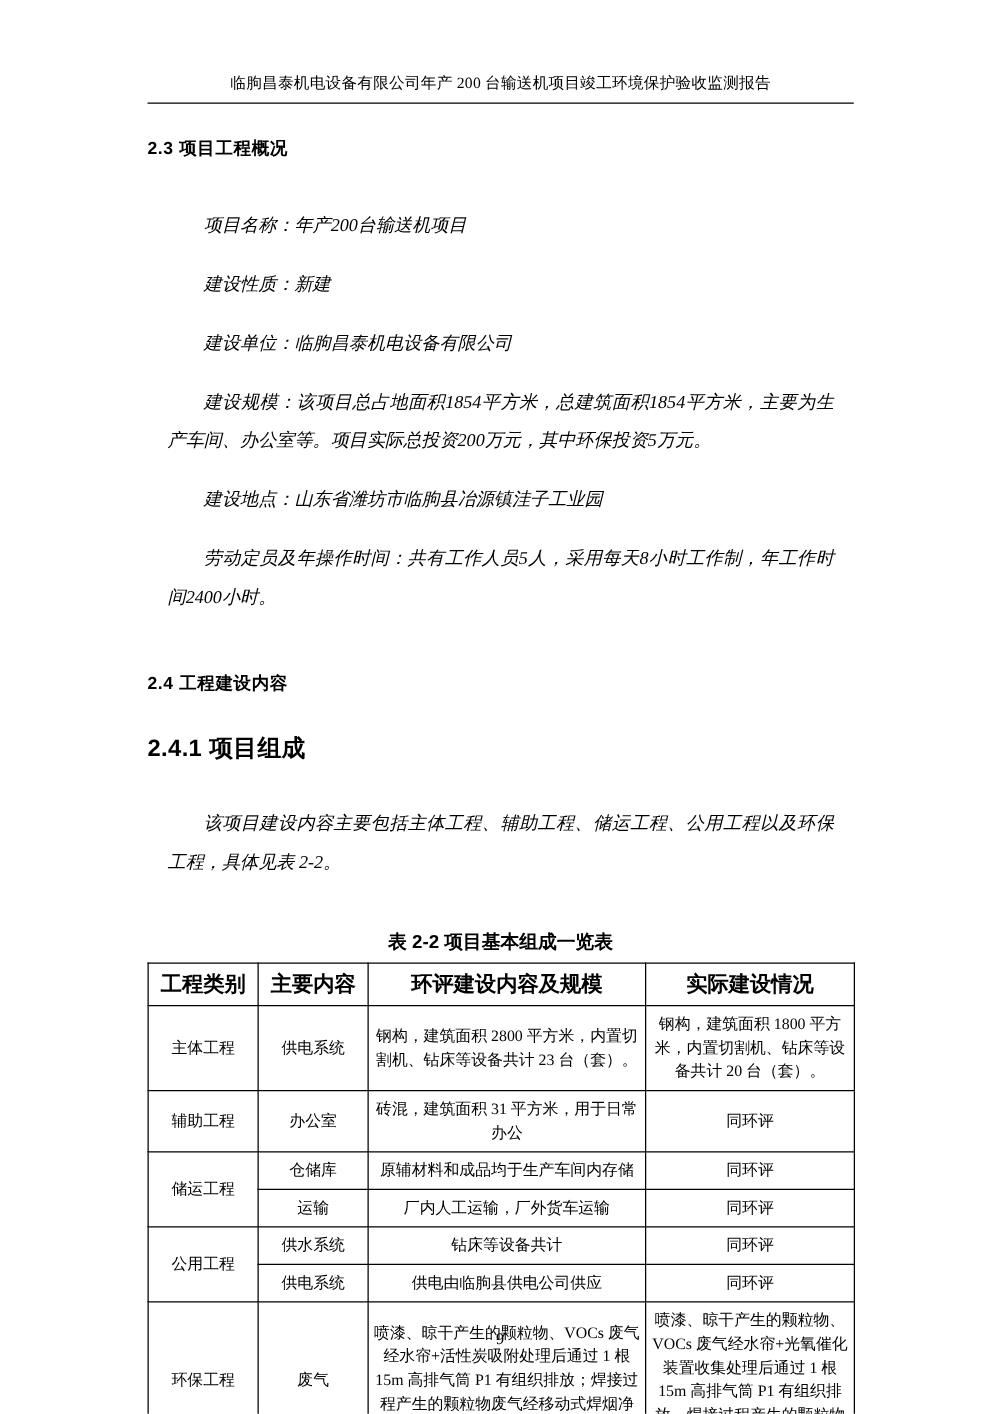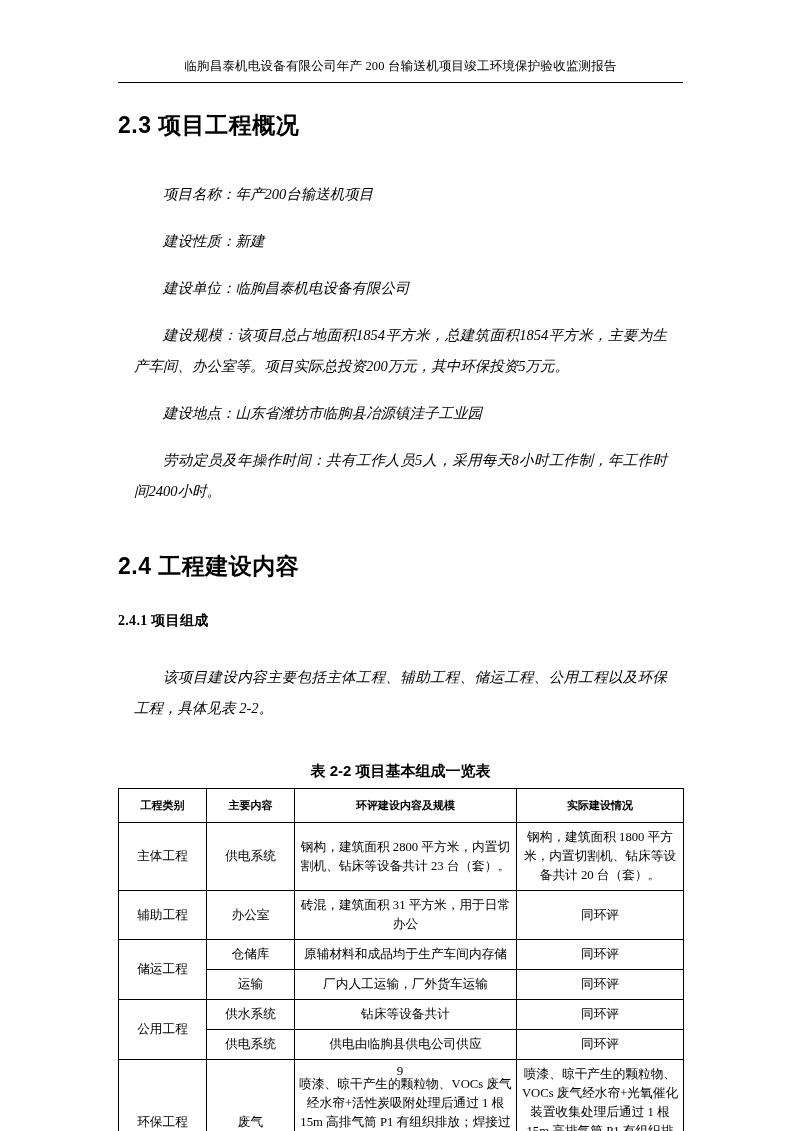--- a/index.html
+++ b/index.html
@@ -44,28 +44,28 @@
     height: 0;
   }
   .content {
     position: absolute;
     top: 110px;
     left: 118px;
     width: 565px;
   }
   h2.sec {
     font-family: "Liberation Sans", "DejaVu Sans", sans-serif;
-    font-size: 23px;
+    font-size: 14px;
     font-weight: bold;
     margin: 0 0 0 0;
     letter-spacing: 0.5px;
   }
   h3.sec3 {
-    font-family: Liberation Serif, serif;
-    font-size: 14px;
+    font-family: Liberation Sans, sans-serif;
+    font-size: 19px;
     font-weight: bold;
     margin: 0;
     letter-spacing: 0.3px;
   }
   .para {
     font-size: 14.5px;
     line-height: 31px;
     text-align: justify;
     text-justify: inter-ideograph;
     margin: 16px;
@@ -97,21 +97,21 @@
     line-height: 19px;
     padding: 5px 4px;
     vertical-align: middle;
     text-align: center;
     font-weight: normal;
     font-family: "Liberation Serif", "DejaVu Serif", serif;
   }
   table.main th {
     font-family: "Liberation Sans", "DejaVu Sans", sans-serif;
     font-weight: bold;
-    font-size: 11px;
+    font-size: 17px;
     padding: 7px 4px;
   }
   td.just {
     text-align: justify;
     text-justify: inter-ideograph;
     padding-left: 6px;
     padding-right: 6px;
   }
   td.ctr { text-align: center; }
   .col1 { width: 88px; }

